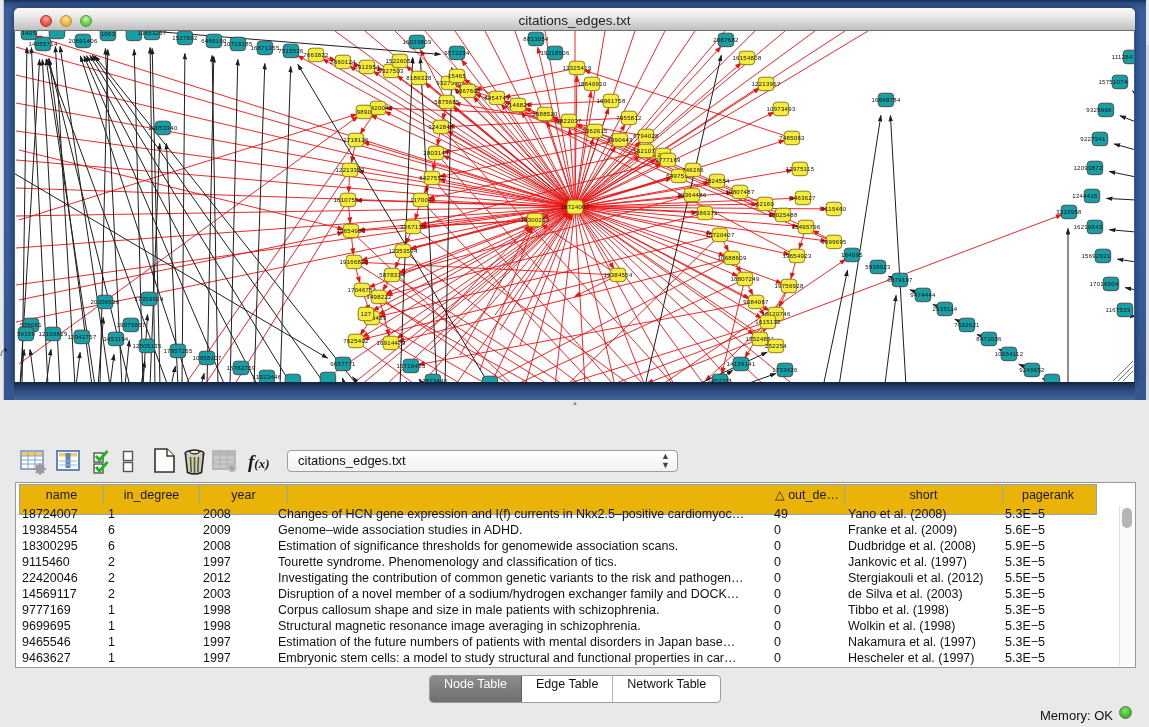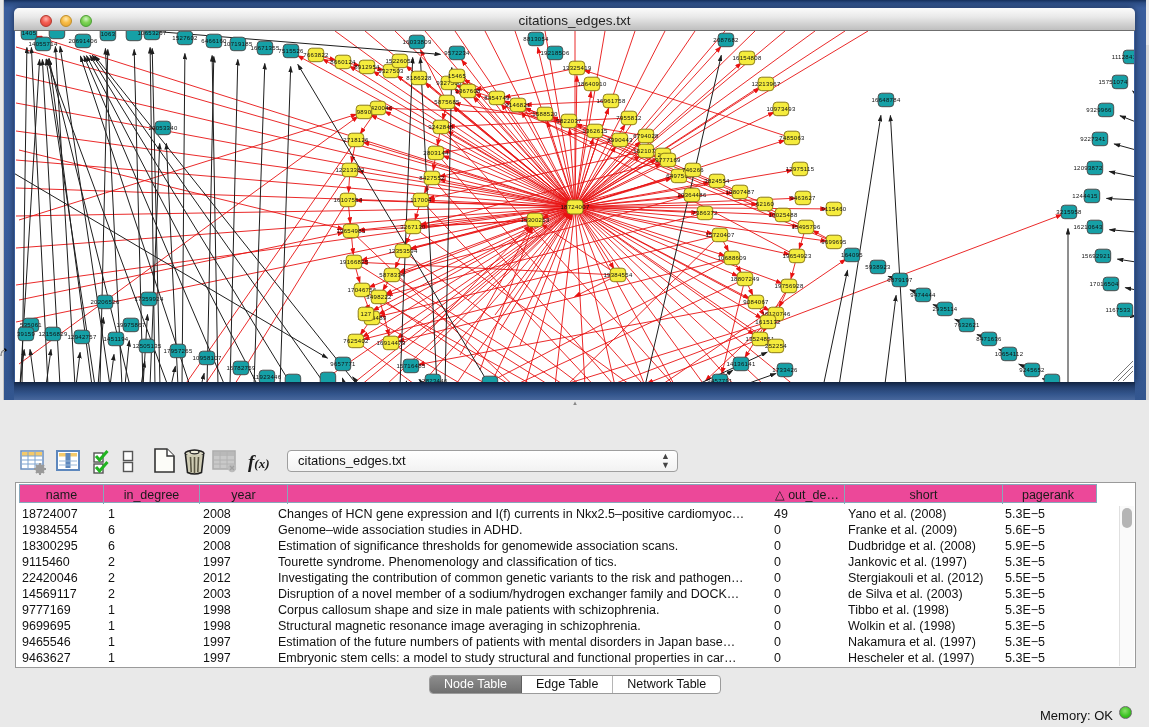--- a/index.html
+++ b/index.html
@@ -23,30 +23,30 @@
 #cursor { position:absolute; left:0px; top:348px; }
 #tpanel { position:absolute; left:0; top:400px; width:1149px; height:327px; background:#e9e9e9; }
 #tphead { position:absolute; left:0; top:4px; width:100%; height:27px;
   background:linear-gradient(180deg,#e8e8e8,#dcdcdc); border-top:1px solid #a8a8a8; border-bottom:1px solid #c6c6c6; }
 #tphead .t { position:absolute; left:8px; top:8px; font-size:12.5px; color:#222; }
 #toolbar { position:absolute; left:0; top:32px; width:100%; height:50px; }
 #combo { position:absolute; left:287px; top:18px; width:391px; height:22px; background:linear-gradient(180deg,#ffffff,#f2f2f2);
   border:1px solid #9e9e9e; border-radius:4px; font-size:13px; color:#111; line-height:20px; padding-left:10px; }
 #combo .arr { position:absolute; right:7px; top:1px; font-size:9px; color:#444; line-height:9px; }
 #tblwrap { position:absolute; left:15px; top:82px; width:1121px; height:186px; background:#fff; border:1px solid #9a9a9a; }
-#thead { position:absolute; left:3px; top:1px; height:19px; width:1078px; background:#ec4899; border:1px solid #86a8bb; }
+#thead { position:absolute; left:3px; top:1px; height:31px; width:1078px; background:#eab308; border:1px solid #86a8bb; }
 .hcell { position:absolute; top:0; height:19px; font-size:12.5px; color:#1a1a1a; text-align:center; line-height:20px;
   border-right:1px solid #86a8bb; }
 .trow { position:relative; height:16px; }
 .trow span { position:absolute; top:0; font-size:12.5px; color:#111; line-height:16px; white-space:nowrap; }
 .clip { overflow:hidden; text-overflow:clip; }
 #tbody { position:absolute; left:3px; top:23px; width:1078px; }
 #vscroll { position:absolute; right:1px; top:23px; width:15px; height:160px; background:#fafafa; border-left:1px solid #e0e0e0; }
 #vthumb { position:absolute; left:2px; top:2px; width:10px; height:20px; background:#b5b5b5; border-radius:5px; }
-#tabs { position:absolute; left:429px; top:275px; height:19px; display:flex; border:1px solid #9b9b9b; border-radius:4px; overflow:hidden; background:#fff; }
+#tabs { position:absolute; left:429px; top:275px; height:28px; display:flex; border:1px solid #9b9b9b; border-radius:4px; overflow:hidden; background:#fff; }
 .tab { font-size:12.5px; line-height:17px; padding:0 14px; color:#111; border-right:1px solid #b5b5b5; }
 .tab.sel { background:linear-gradient(180deg,#8d8d8d,#6f6f6f); color:#fff; border-right:1px solid #5f5f5f; }
 #mem { position:absolute; right:36px; top:308px; font-size:13px; color:#111; }
 #memdot { position:absolute; right:17px; top:306px; width:13px; height:13px; border-radius:50%;
   background:radial-gradient(circle at 45% 35%,#8ae06a 0,#37c11e 60%,#2da214 100%); border:1px solid #6b6b6b; }
 #dimple { position:absolute; left:569px; top:0px; width:12px; height:5px; font-size:7px; color:#888; text-align:center; line-height:5px;}
 </style></head><body>
 <div id="desk"></div>
 <div id="bluearea"></div>
 <div id="blueshadow"></div>

